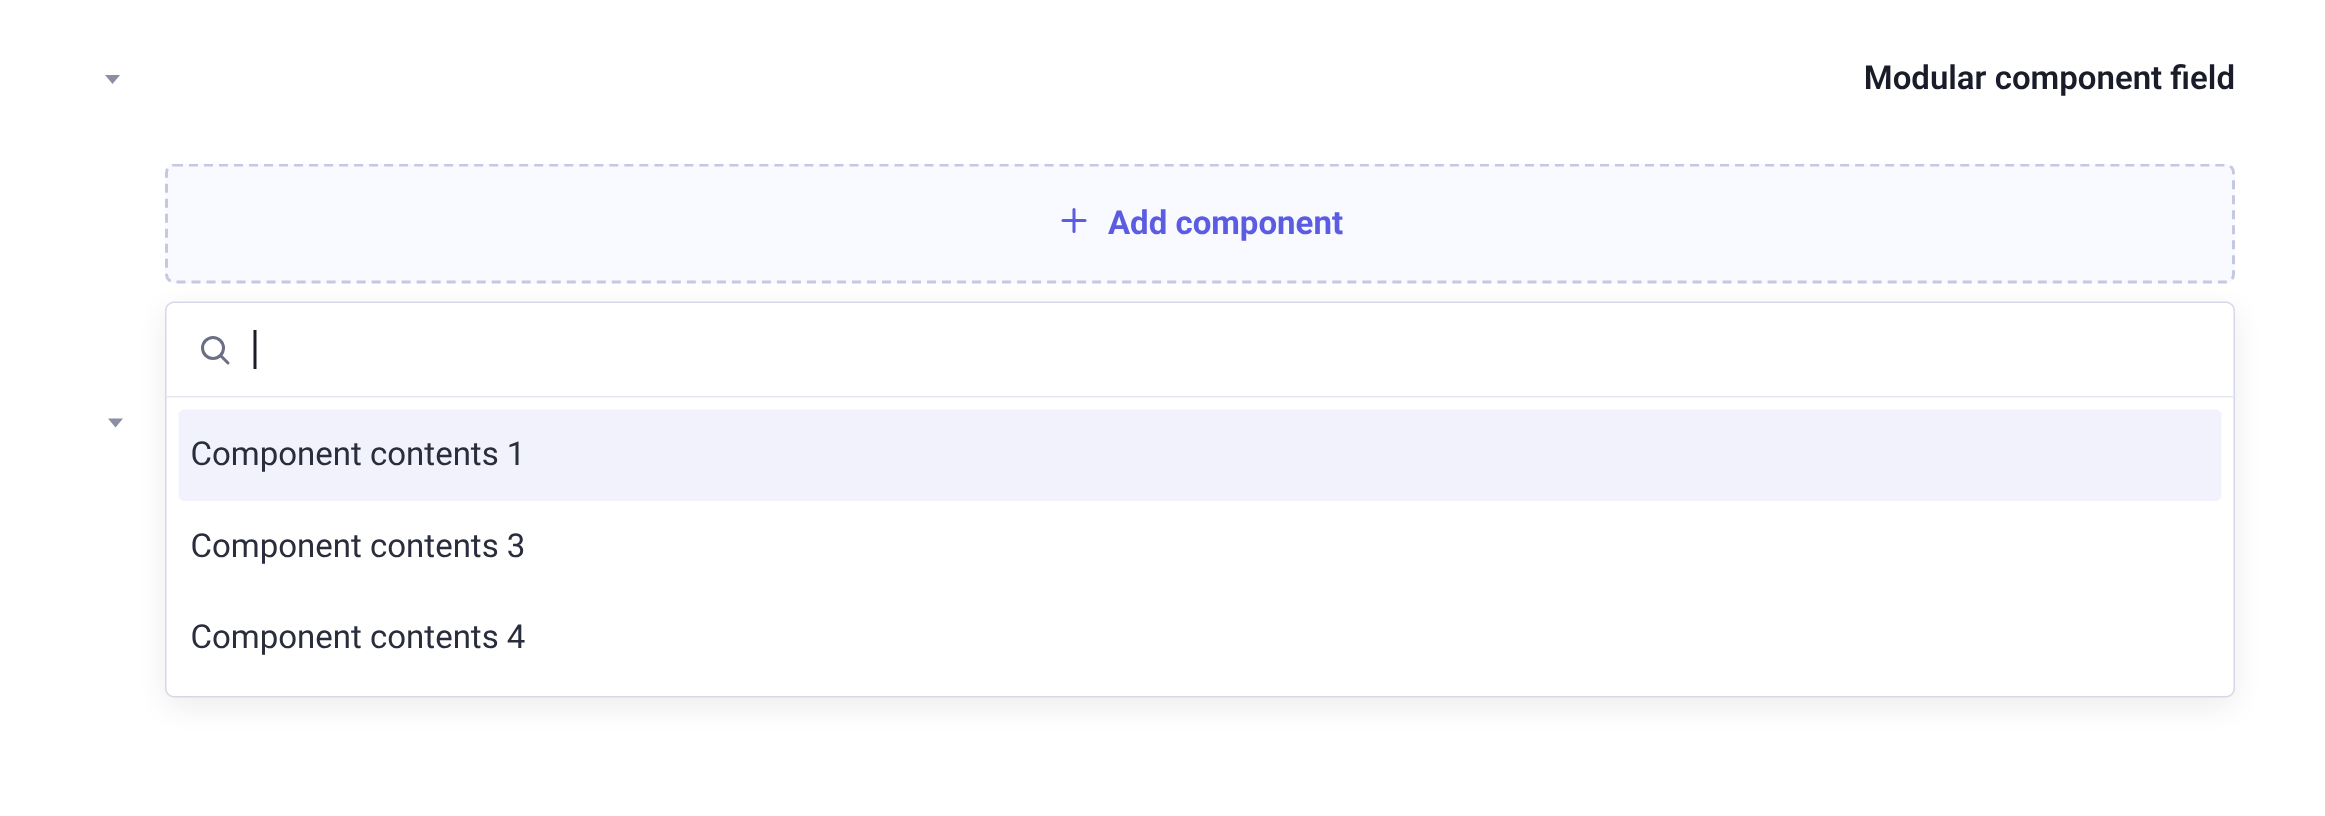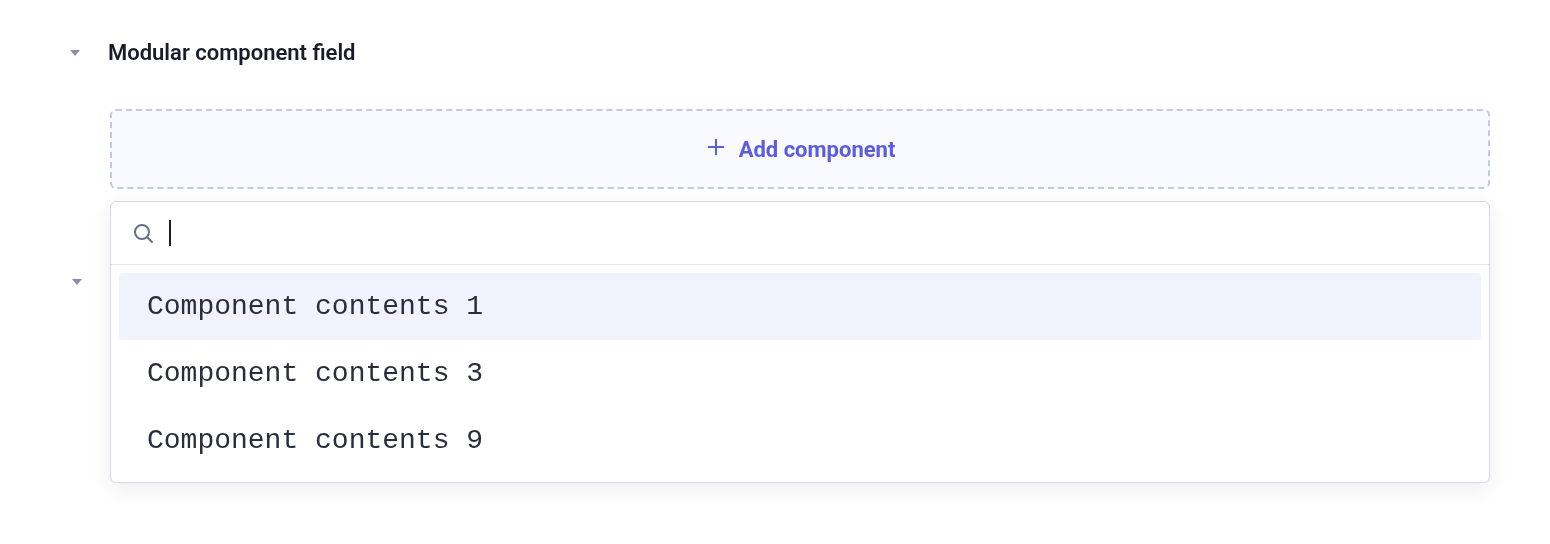--- a/index.html
+++ b/index.html
@@ -16,20 +16,21 @@
     }
     .container {
       padding-top: 40px;
       padding-left: 70px;
       padding-right: 60px;
     }
     .field-header {
       display: flex;
       align-items: center;
       margin-bottom: 44px;
+      justify-content: space-between;
     }
     .caret-down {
       width: 0;
       height: 0;
       border-left: 5px solid transparent;
       border-right: 5px solid transparent;
       border-top: 6px solid #8a8fa3;
       margin-right: 28px;
     }
     .field-title {
@@ -110,26 +111,25 @@
       background: #1a1d29;
       animation: blink 1s step-start infinite;
     }
     @keyframes blink {
       50% { opacity: 0; }
     }
     .options {
       padding: 8px;
     }
     .option {
-      padding: 18px 28px;
-      font-size: 28px;
+      padding: 18px 8px;
+      font-size: 22px;
       color: #2a2d3c;
       border-radius: 4px;
       cursor: pointer;
-      font-family: Liberation Mono, monospace;
     }
     .option.highlighted {
       background: #f1f2fb;
     }
   </style>
 </head>
 <body>
 
 <div class="container">
   <div class="field-header">
@@ -159,17 +159,17 @@
             <circle cx="11" cy="11" r="7"></circle>
             <line x1="21" y1="21" x2="16.2" y2="16.2"></line>
           </svg>
         </span>
         <div class="cursor-bar"></div>
         <input class="search-input" type="text" value="" style="">
       </div>
       <div class="options">
         <div class="option highlighted">Component contents 1</div>
         <div class="option">Component contents 3</div>
-        <div class="option">Component contents 9</div>
+        <div class="option">Component contents 4</div>
       </div>
     </div>
   </div>
 </div>
 
 </body></html>

